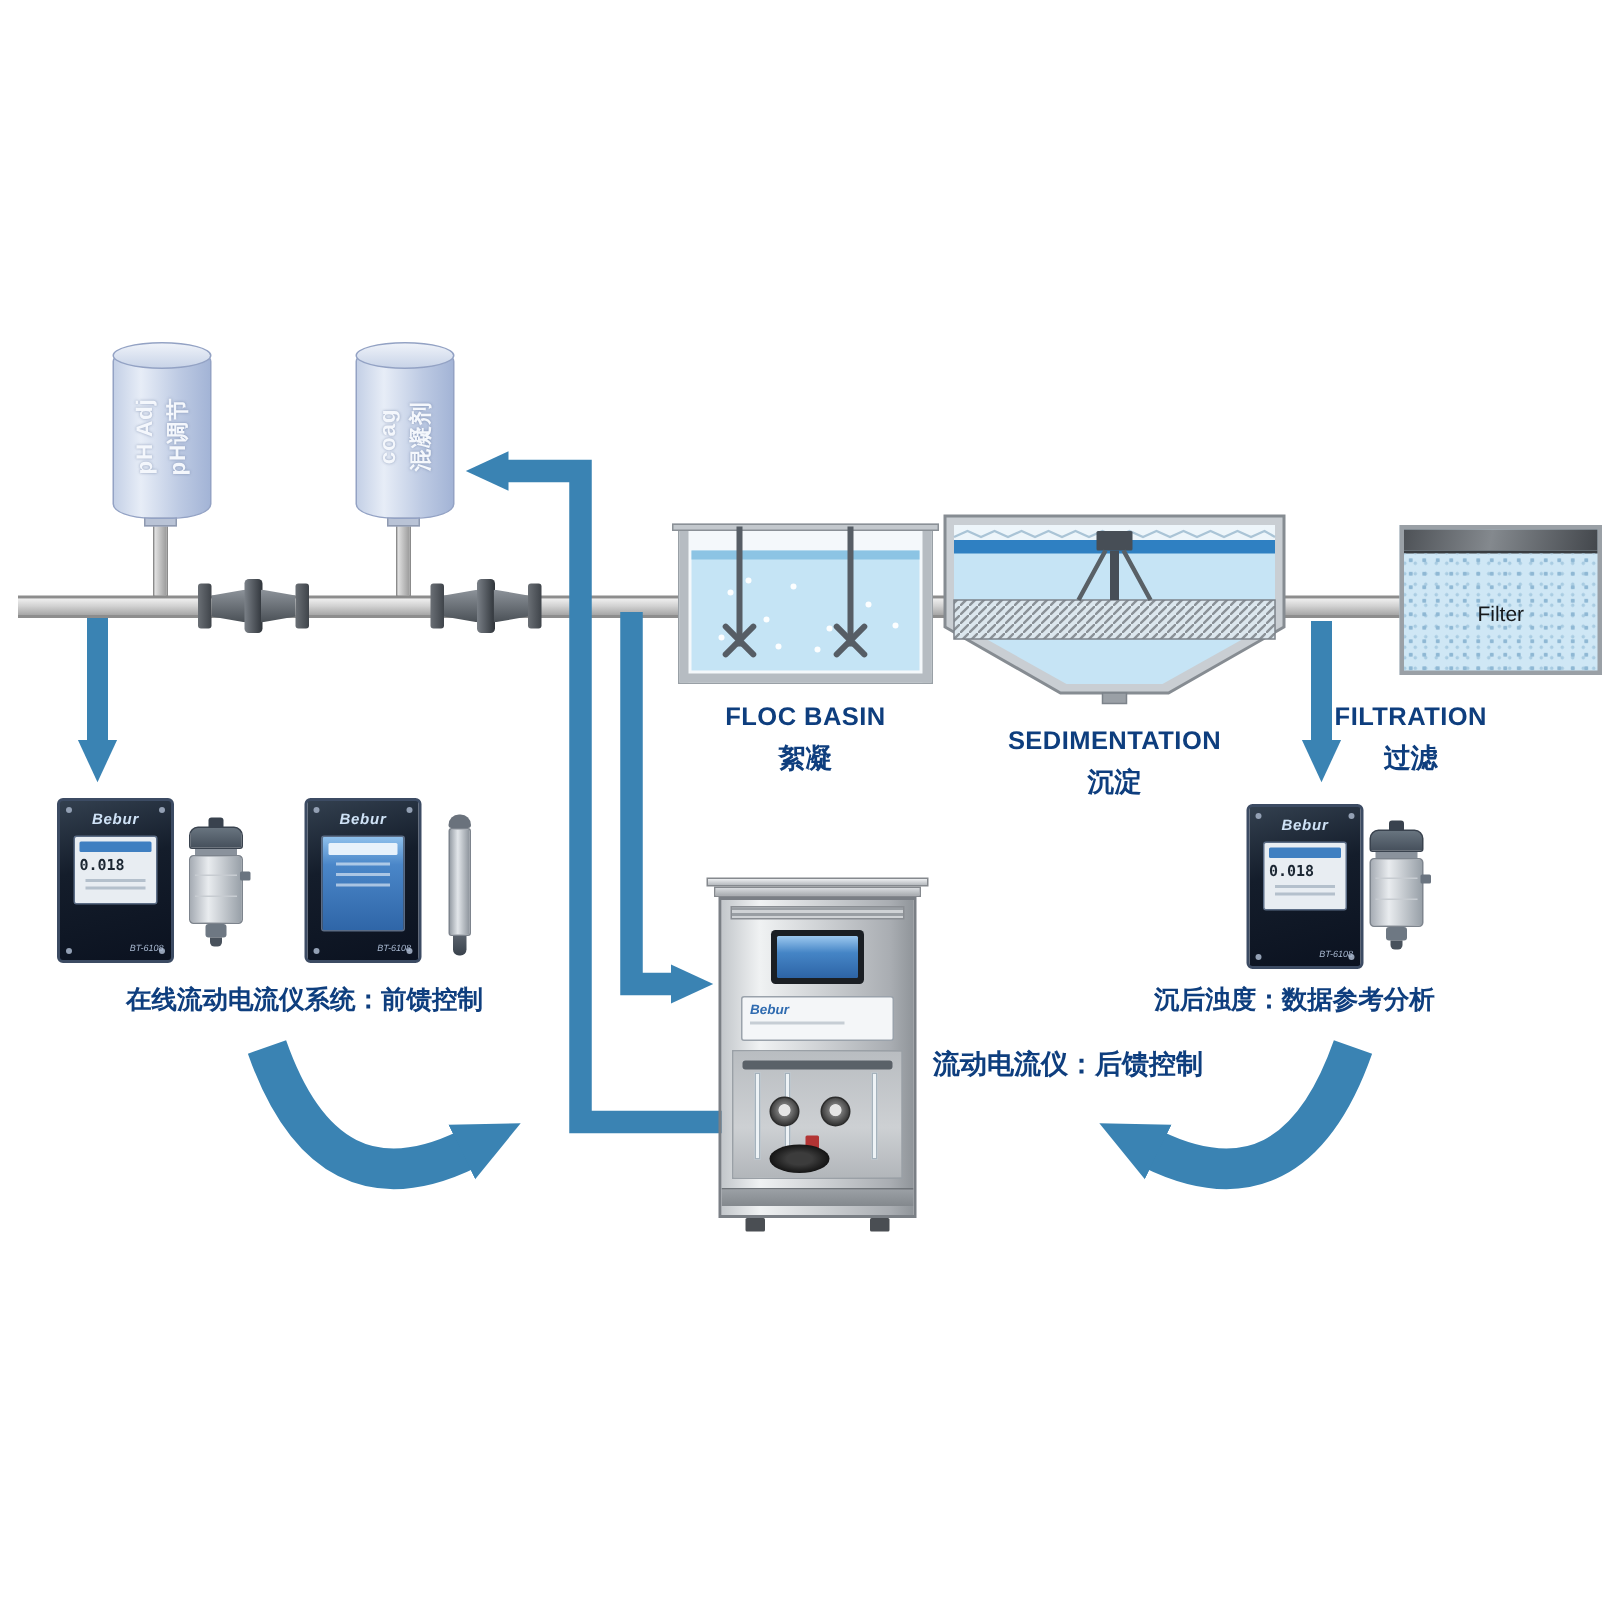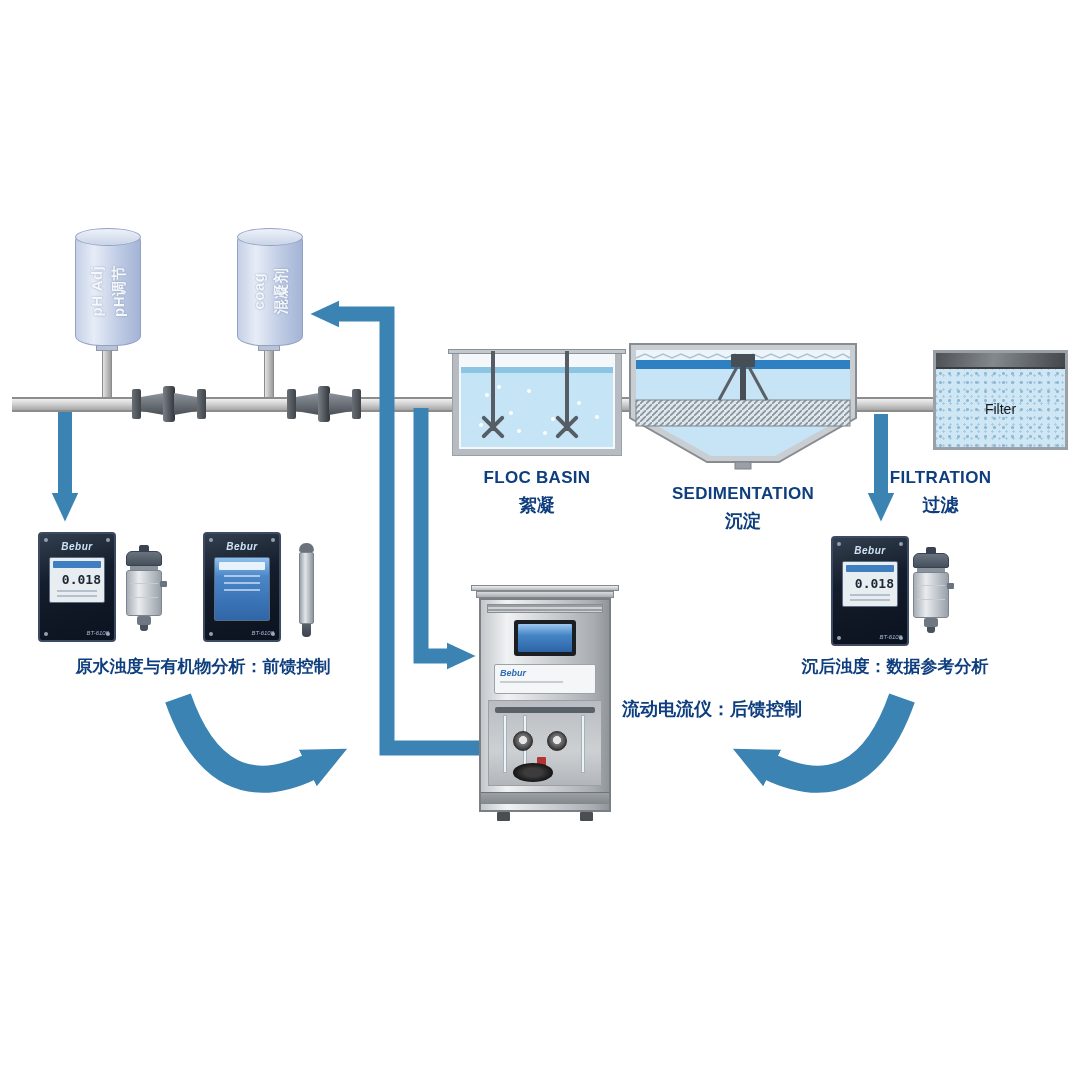--- a/index.html
+++ b/index.html
@@ -84,21 +84,21 @@
   .ctrl{position:absolute;width:78px;height:110px;z-index:4;border-radius:4px;
       background:linear-gradient(165deg,#33404f,#141d2b 40%,#0b1220);
       border:2px solid #3c4b63;}
   .ctrl .screw{position:absolute;width:4px;height:4px;border-radius:50%;background:#93a0b4;}
   .sc-tl{left:4px;top:4px;} .sc-tr{right:4px;top:4px;} .sc-bl{left:4px;bottom:4px;} .sc-br{right:4px;bottom:4px;}
   .ctrl .brand{margin-top:7px;text-align:center;font-style:italic;font-weight:bold;font-size:10px;
       color:#cfe2f6;letter-spacing:.5px;}
   .ctrl .screen{width:56px;height:46px;margin:5px auto 0;background:#e8edf2;border:1px solid #5b6c85;
       border-radius:2px;padding:3px;}
   .ctrl .scr-head{height:7px;background:#3f7fc1;border-radius:1px;}
-  .ctrl .reading{font-size:13px;color:#1c2733;text-align:right;margin-top:4px;font-weight:bold;
+  .ctrl .reading{font-size:10px;color:#1c2733;text-align:left;margin-top:4px;font-weight:bold;
       font-family:"DejaVu Sans Mono",monospace;}
   .ctrl .scr-line{height:2px;background:#b4c0cc;margin:3px 4px 0;}
   .ctrl .model{position:absolute;right:5px;bottom:4px;font-size:6px;color:#a8b8d0;font-style:italic;}
   .ctrl--big .screen{height:64px;background:linear-gradient(180deg,#8ec0ec,#4a86c8 30%,#2f66a8);padding:4px;}
   .ctrl--big .scr-head{background:#e8f2fb;height:8px;}
   .ctrl--big .scr-line{background:rgba(255,255,255,.55);margin:5px 5px 0;}
   .ctrl-left1{left:38px;top:532px;} .ctrl-left2{left:203px;top:532px;} .ctrl-right{left:831px;top:536px;}
 
   
   .sensor{position:absolute;width:36px;height:86px;z-index:4;}
@@ -151,21 +151,21 @@
   .coil{position:absolute;left:24px;top:62px;width:40px;height:19px;border-radius:50%;
       background:radial-gradient(ellipse at 50% 50%,#3c3c3c 30%,#101010 75%);}
   .cab-base{height:12px;margin-top:6px;border-top:1px solid #6e7378;
       background:linear-gradient(#9ba0a5,#83888d);}
   .cab-foot{position:absolute;top:227px;width:13px;height:9px;background:#4a4e53;border-radius:1px;}
   .cab-foot-l{left:26px;} .cab-foot-r{right:26px;}
 
   
   .caption{position:absolute;color:#0e3e7e;font-weight:bold;z-index:5;}
   .cap-left{left:38px;top:655px;width:330px;text-align:center;font-size:17px;}
-  .cap-right{left:742px;top:655px;width:306px;text-align:center;font-size:17px;}
+  .cap-right{left:710px;top:655px;width:306px;text-align:center;font-size:17px;}
   .cap-center{left:622px;top:697px;font-size:18px;}
   .main-title{position:absolute;left:352px;top:836px;width:400px;text-align:center;z-index:5;
       color:#0e3e7e;font-weight:bold;font-size:29px;letter-spacing:1px;}
 
   .arrows{position:absolute;left:0;top:0;width:1080px;height:1080px;z-index:3;pointer-events:none;}
 </style>
 </head>
 <body>
 
 <div class="canvas">
@@ -388,18 +388,18 @@
         <div class="pump pump-b"></div>
         <div class="red-part"></div>
         <div class="coil"></div>
       </div>
       <div class="cab-base"></div>
     </div>
     <div class="cab-foot cab-foot-l"></div>
     <div class="cab-foot cab-foot-r"></div>
   </div>
 
-  <div class="caption cap-left">原水浊度与有机物分析：前馈控制</div>
+  <div class="caption cap-left">在线流动电流仪系统：前馈控制</div>
   <div class="caption cap-center">流动电流仪：后馈控制</div>
   <div class="caption cap-right">沉后浊度：数据参考分析</div>
 
 
 </div>
 
 </body></html>

